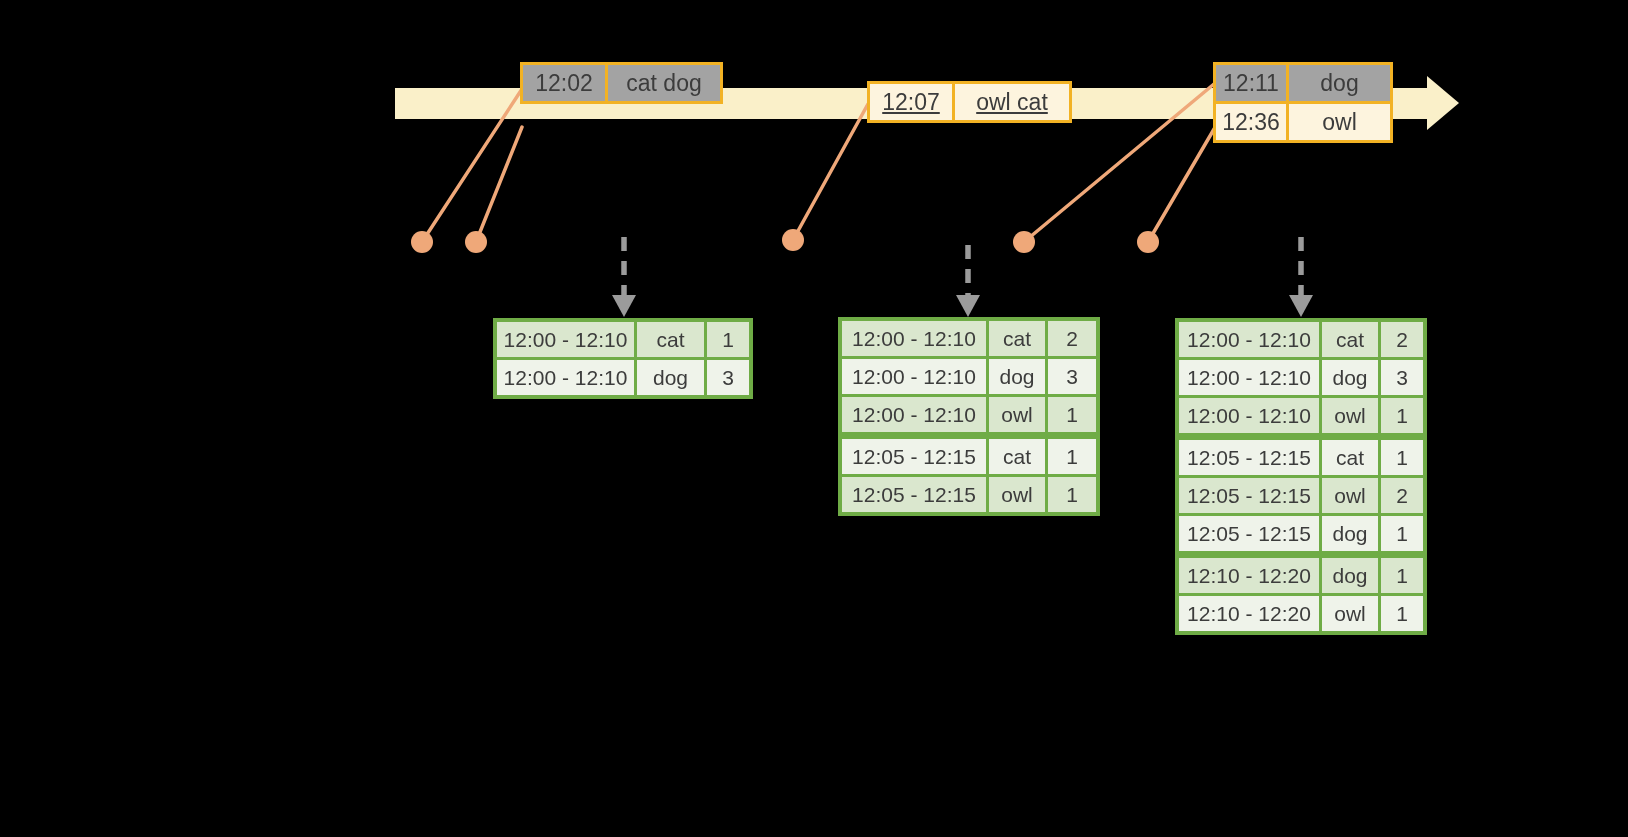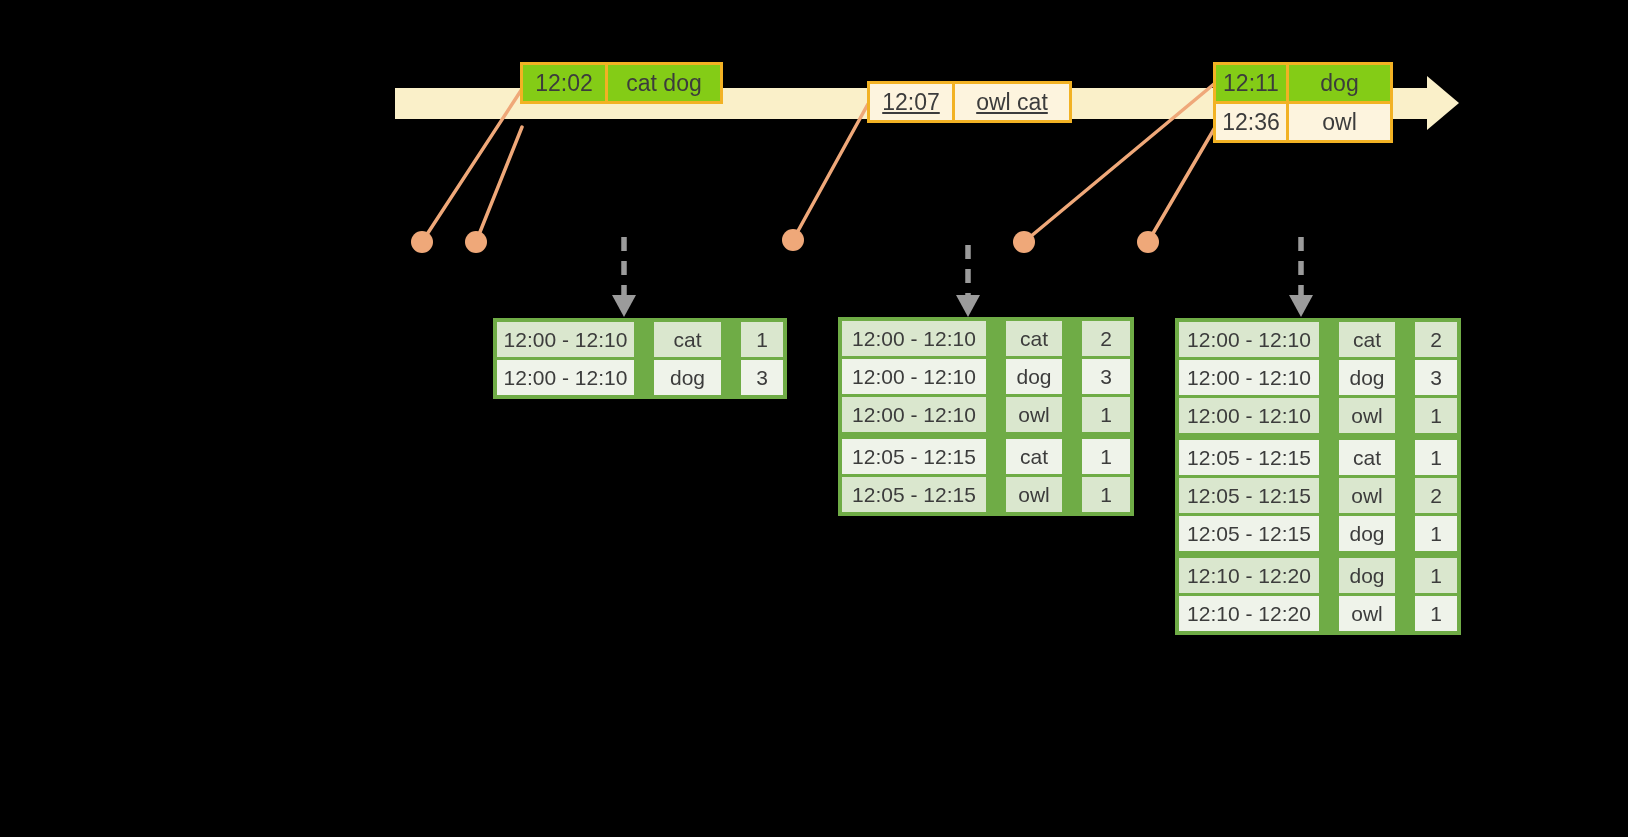--- a/index.html
+++ b/index.html
@@ -48,32 +48,32 @@
   .et1 { left: 520px; top: 62px; }
   .et1 .e-row { grid-template-columns: 82px 112px; }
   .et2 { left: 867px; top: 81px; text-decoration: underline; }
   .et2 .e-row { grid-template-columns: 82px 114px; }
   .et3 { left: 1213px; top: 62px; text-align: right; }
   .et3 .e-row { grid-template-columns: 70px 101px; }
   .event-table .cell {
     display: flex; align-items: center; justify-content: center;
     font-size: 23px; white-space: nowrap;
   }
-  .e-dark  { background: #84cc16; }
+  .e-dark  { background: #a3a3a3; }
   .e-light { background: #FDF4DE; }
 
   
   .result-table {
     position: absolute;
     background: #6FAC46;
     padding: 4px;
     display: flex; flex-direction: column; row-gap: 3px;
   }
   .r-row {
-    display: grid; column-gap: 20px; height: 35px;
+    display: grid; column-gap: 3px; height: 35px;
   }
   .rt1 { left: 493px; top: 318px; }
   .rt1 .r-row { grid-template-columns: 137px 67px 42px; }
   .rt2 { left: 838px; top: 317px; }
   .rt2 .r-row { grid-template-columns: 144px 56px 48px; }
   .rt3 { left: 1175px; top: 318px; }
   .rt3 .r-row { grid-template-columns: 140px 56px 42px; }
   .result-table .cell {
     display: flex; align-items: center; justify-content: center;
     font-size: 21px; white-space: nowrap;

